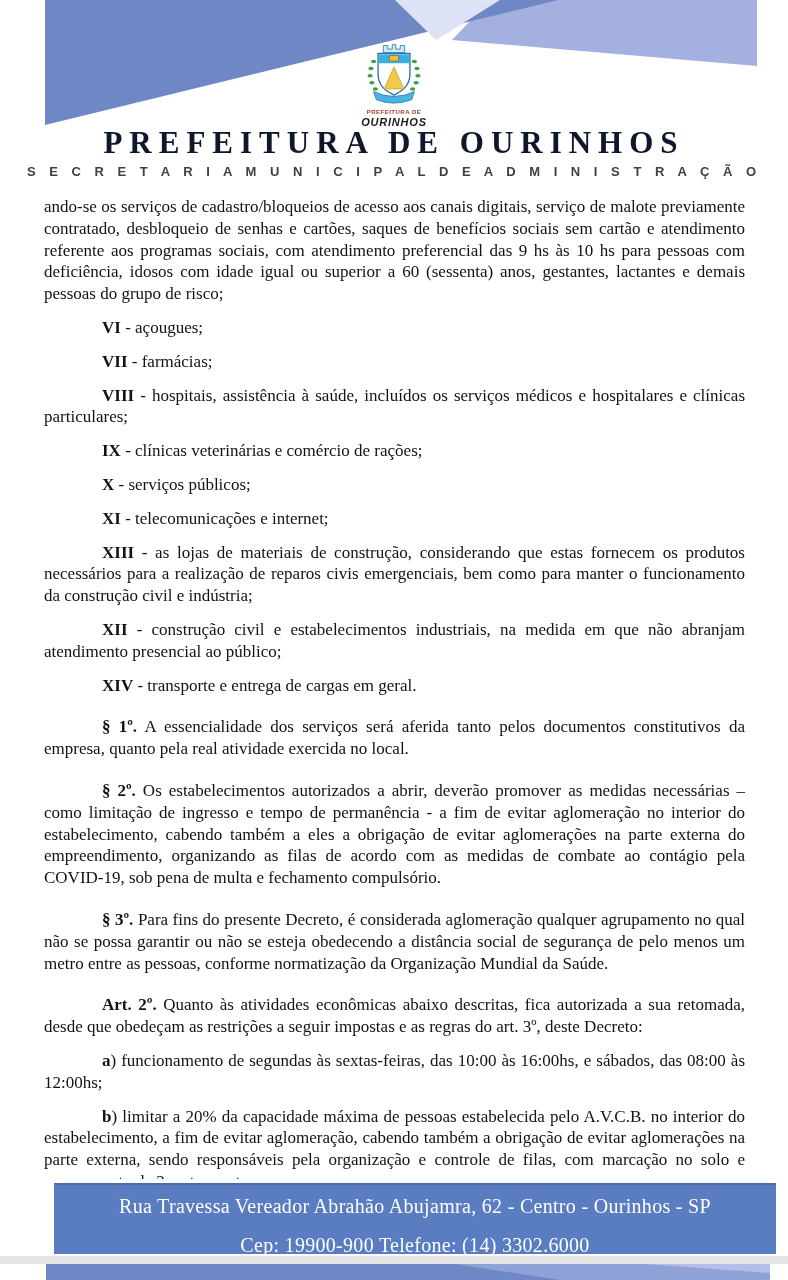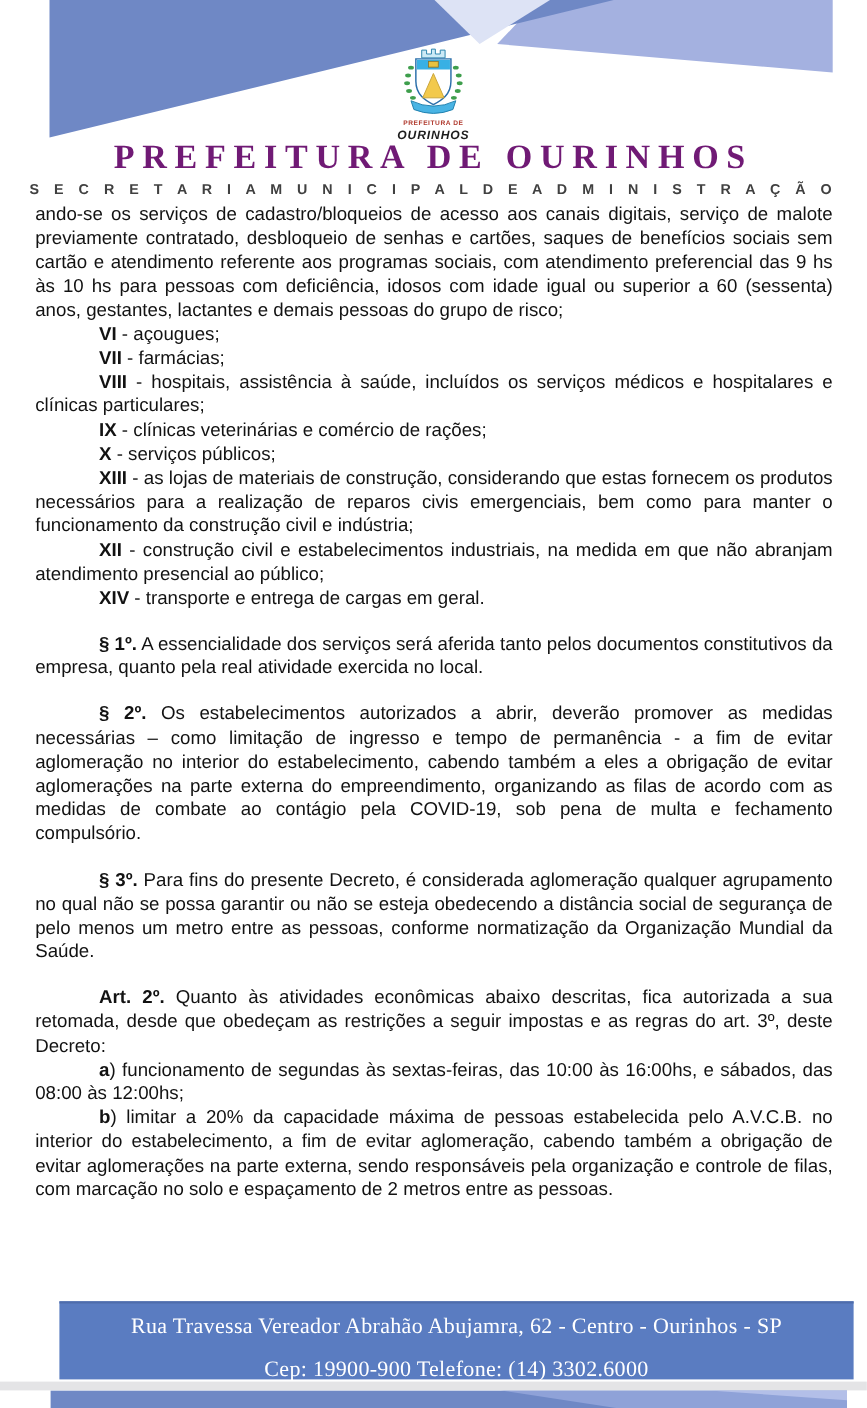--- a/index.html
+++ b/index.html
@@ -19,32 +19,32 @@
     color:#b03a2e;letter-spacing:.5px;line-height:7px;margin-top:1px;
   }
   .emblem-caption-bottom{
     font-family:"Liberation Sans",sans-serif;font-size:11px;font-weight:bold;
     color:#1c1c1c;letter-spacing:.8px;line-height:12px;font-style:italic;
   }
   
   .title-block{position:absolute;top:126px;left:0;width:788px;text-align:center;}
   .main-title{
     font-family:"Liberation Serif",serif;font-size:31px;font-weight:bold;
-    color:#701a75;letter-spacing:7px;line-height:34px;white-space:nowrap;
+    color:#0f172a;letter-spacing:7px;line-height:34px;white-space:nowrap;
   }
   .sub-title{
     font-family:Liberation Sans, sans-serif;font-size:13px;font-weight:bold;
     color:#404040;letter-spacing:5px;line-height:20px;margin-top:2px;white-space:nowrap;
   }
   
   .doc-body{
     position:absolute;top:184px;left:32px;width:725px;height:995px;overflow:hidden;
     font-size:17px;line-height:21.8px;color:#121212;text-align:justify;
   }
-  .doc-body p{margin:0;}
+  .doc-body p{margin:12px;font-family:Liberation Serif, serif;}
   .doc-body p.ind{text-indent:58px;}
   .doc-body p.sp{margin-top:20px;}
   .doc-body b{font-weight:bold;}
   
   .footer-box{
     position:absolute;top:1183px;left:54px;width:722px;height:71px;
     background:#5a7cc1;border-top:2px solid #4e6cab;box-sizing:border-box;
     text-align:center;color:#ffffff;font-family:"Liberation Serif",serif;
   }
   .footer-line1{font-size:20px;line-height:24px;margin-top:9px;letter-spacing:.3px;}
@@ -95,20 +95,21 @@
   <div class="sub-title">S E C R E T A R I A   M U N I C I P A L   D E   A D M I N I S T R A Ç Ã O</div>
 </div>
 
 <div class="doc-body" id="doc-body">
     <p class="">ando-se os serviços de cadastro/bloqueios de acesso aos canais digitais, serviço de malote previamente contratado, desbloqueio de senhas e cartões, saques de benefícios sociais sem cartão e atendimento referente aos programas sociais, com atendimento preferencial das 9 hs às 10 hs para pessoas com deficiência, idosos com idade igual ou superior a 60 (sessenta) anos, gestantes, lactantes e demais pessoas do grupo de risco;</p>
     <p class="ind"><b>VI</b> - açougues;</p>
     <p class="ind"><b>VII</b> - farmácias;</p>
     <p class="ind"><b>VIII</b> - hospitais, assistência à saúde, incluídos os serviços médicos e hospitalares e clínicas particulares;</p>
     <p class="ind"><b>IX</b> - clínicas veterinárias e comércio de rações;</p>
     <p class="ind"><b>X</b> - serviços públicos;</p>
+    <p class="ind"><b>XI</b> - telecomunicações e internet;</p>
     <p class="ind"><b>XIII</b> - as lojas de materiais de construção, considerando que estas fornecem os produtos necessários para a realização de reparos civis emergenciais, bem como para manter o funcionamento da construção civil e indústria;</p>
     <p class="ind"><b>XII</b> - construção civil e estabelecimentos industriais, na medida em que não abranjam atendimento presencial ao público;</p>
     <p class="ind"><b>XIV</b> - transporte e entrega de cargas em geral.</p>
     <p class="ind sp"><b>§ 1º.</b> A essencialidade dos serviços será aferida tanto pelos documentos constitutivos da empresa, quanto pela real atividade exercida no local.</p>
     <p class="ind sp"><b>§ 2º.</b> Os estabelecimentos autorizados a abrir, deverão promover as medidas necessárias – como limitação de ingresso e tempo de permanência - a fim de evitar aglomeração no interior do estabelecimento, cabendo também a eles a obrigação de evitar aglomerações na parte externa do empreendimento, organizando as filas de acordo com as medidas de combate ao contágio pela COVID-19, sob pena de multa e fechamento compulsório.</p>
     <p class="ind sp"><b>§ 3º.</b> Para fins do presente Decreto, é considerada aglomeração qualquer agrupamento no qual não se possa garantir ou não se esteja obedecendo a distância social de segurança de pelo menos um metro entre as pessoas, conforme normatização da Organização Mundial da Saúde.</p>
     <p class="ind sp"><b>Art. 2º.</b> Quanto às atividades econômicas abaixo descritas, fica autorizada a sua retomada, desde que obedeçam as restrições a seguir impostas e as regras do art. 3º, deste Decreto:</p>
     <p class="ind"><b>a</b>) funcionamento de segundas às sextas-feiras, das 10:00 às 16:00hs, e sábados, das 08:00 às 12:00hs;</p>
     <p class="ind"><b>b</b>) limitar a 20% da capacidade máxima de pessoas estabelecida pelo A.V.C.B. no interior do estabelecimento, a fim de evitar aglomeração, cabendo também a obrigação de evitar aglomerações na parte externa, sendo responsáveis pela organização e controle de filas, com marcação no solo e espaçamento de 2 metros entre as pessoas.</p>
   </div>

